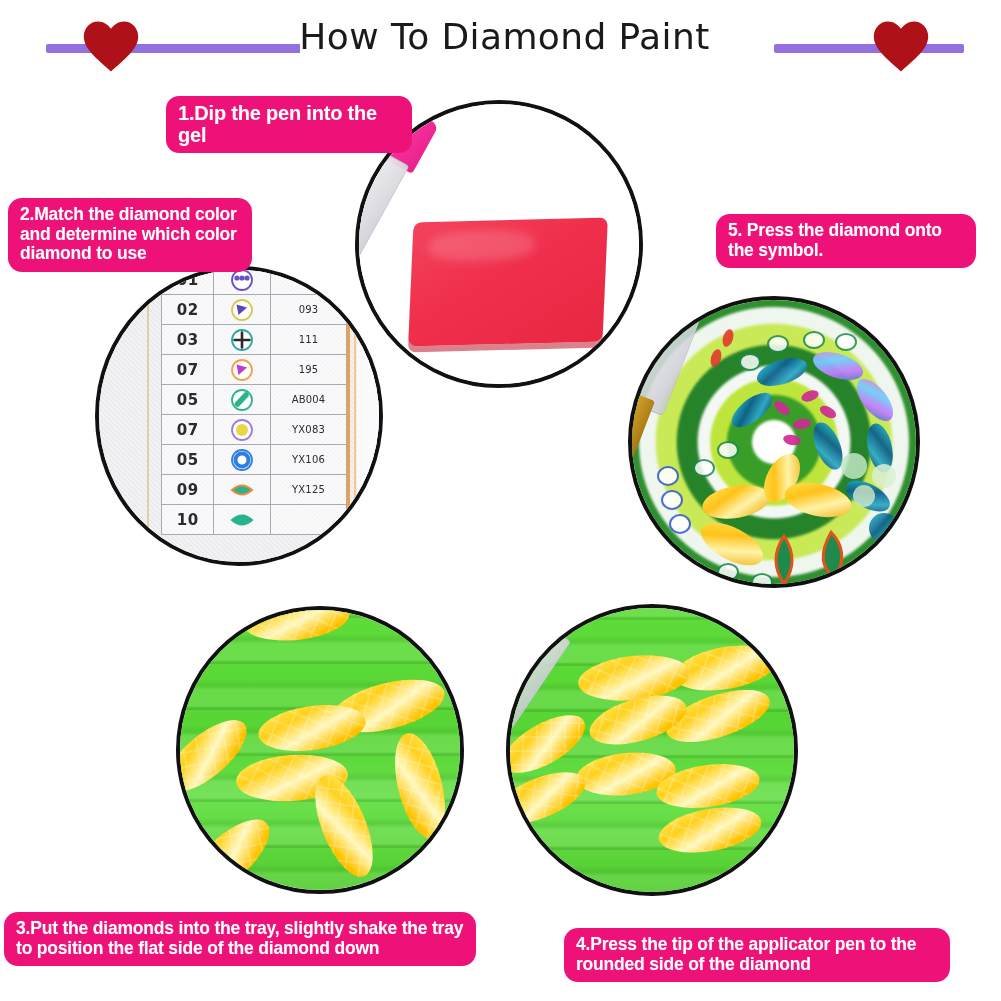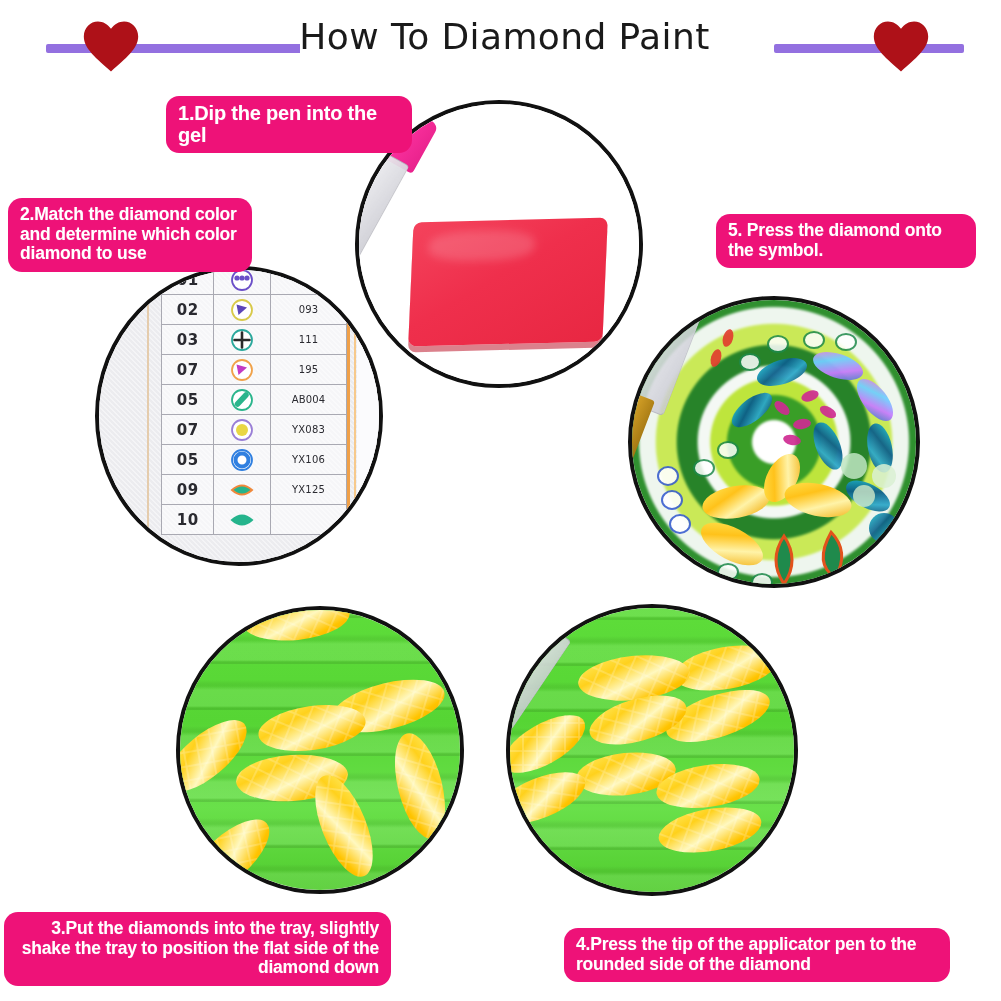--- a/index.html
+++ b/index.html
@@ -36,21 +36,21 @@
   .label{
     position:absolute;background:#EE1278;color:#ffffff;border-radius:14px;
     font-weight:bold;line-height:1.12;letter-spacing:-.2px;
     padding:7px 12px 8px 12px;box-sizing:border-box;
     font-family:"Liberation Sans","DejaVu Sans",sans-serif;
     text-shadow:0 0 1px rgba(255,255,255,.25);
   }
   #label-1{left:166px;top:96px;width:246px;font-size:20px;border-radius:13px;padding:6px 12px;}
   #label-2{left:8px;top:198px;width:244px;font-size:17.5px;}
   #label-5{left:716px;top:214px;width:260px;font-size:17.5px;}
-  #label-3{left:4px;top:912px;width:387px;font-size:17.5px;text-align:right;}
+  #label-3{left:4px;top:912px;width:472px;font-size:17.5px;}
   #label-4{left:564px;top:928px;width:386px;font-size:17.5px;}
 
   
   .circle{
     position:absolute;border-radius:50%;border:4px solid #111111;
     overflow:hidden;background:#ffffff;box-sizing:border-box;
   }
   #circle-1{left:355px;top:100px;width:288px;height:288px;}
   #circle-2{left:95px;top:266px;width:288px;height:300px;}
   #circle-5{left:628px;top:296px;width:292px;height:292px;}

